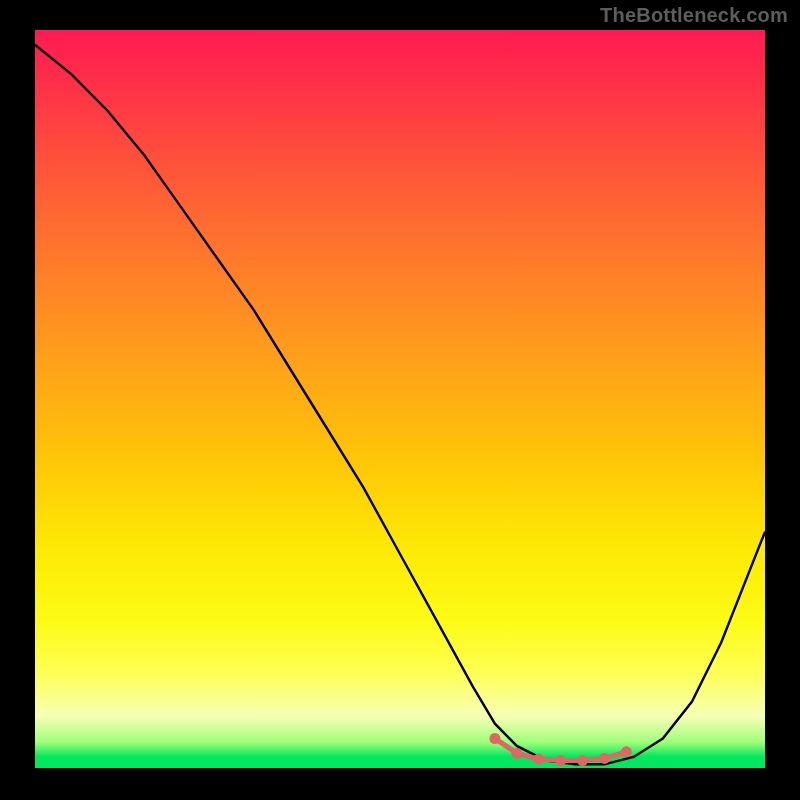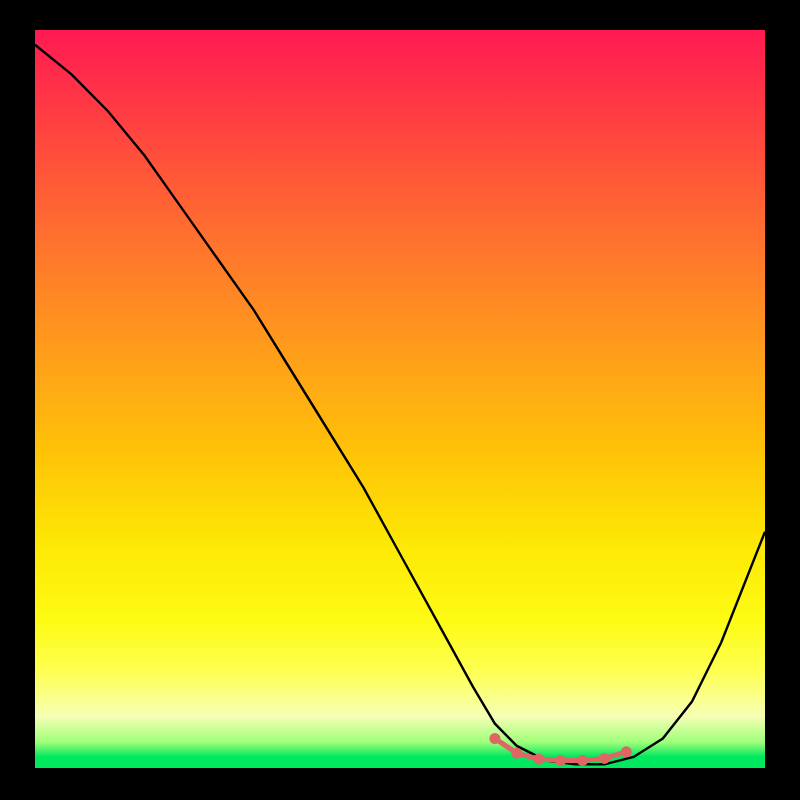--- a/index.html
+++ b/index.html
@@ -50,20 +50,21 @@
     position: absolute;
     left: 0; top: 0;
     width: 100%; height: 100%;
     overflow: visible;
   }
 </style>
 </head>
 <body>
 
 <div class="container">
+  <div class="watermark">TheBottleneck.com</div>
 
   <div class="plot-area">
     <div class="gradient-bg"></div>
 
     <svg class="curve" viewBox="0 0 730 738" preserveAspectRatio="none">
       <path id="main-curve" fill="none" stroke="#000" stroke-width="2.4" d="M0.0 14.8 L36.5 44.3 L73.0 81.2 L109.5 125.5 L146.0 177.1 L182.5 228.8 L219.0 280.4 L255.5 339.5 L292.0 398.5 L328.5 457.6 L365.0 524.0 L401.5 590.4 L438.0 656.8 L459.9 693.7 L481.8 715.9 L511.0 730.6 L540.2 734.3 L569.4 734.3 L598.6 726.9 L627.8 708.5 L657.0 671.6 L686.2 612.5 L730.0 501.8 "></path>
       <g id="markers">
           <path d="M459.9 708.5 L481.8 723.2 L503.7 729.1 L525.6 730.6 L547.5 730.6 L569.4 728.4 L591.3 721.8 " fill="none" stroke="#e06666" stroke-width="5" stroke-linecap="round"></path>
           <circle cx="459.9" cy="708.5" r="5.5" fill="#e06666"></circle>
           <circle cx="481.8" cy="723.2" r="5.5" fill="#e06666"></circle>

